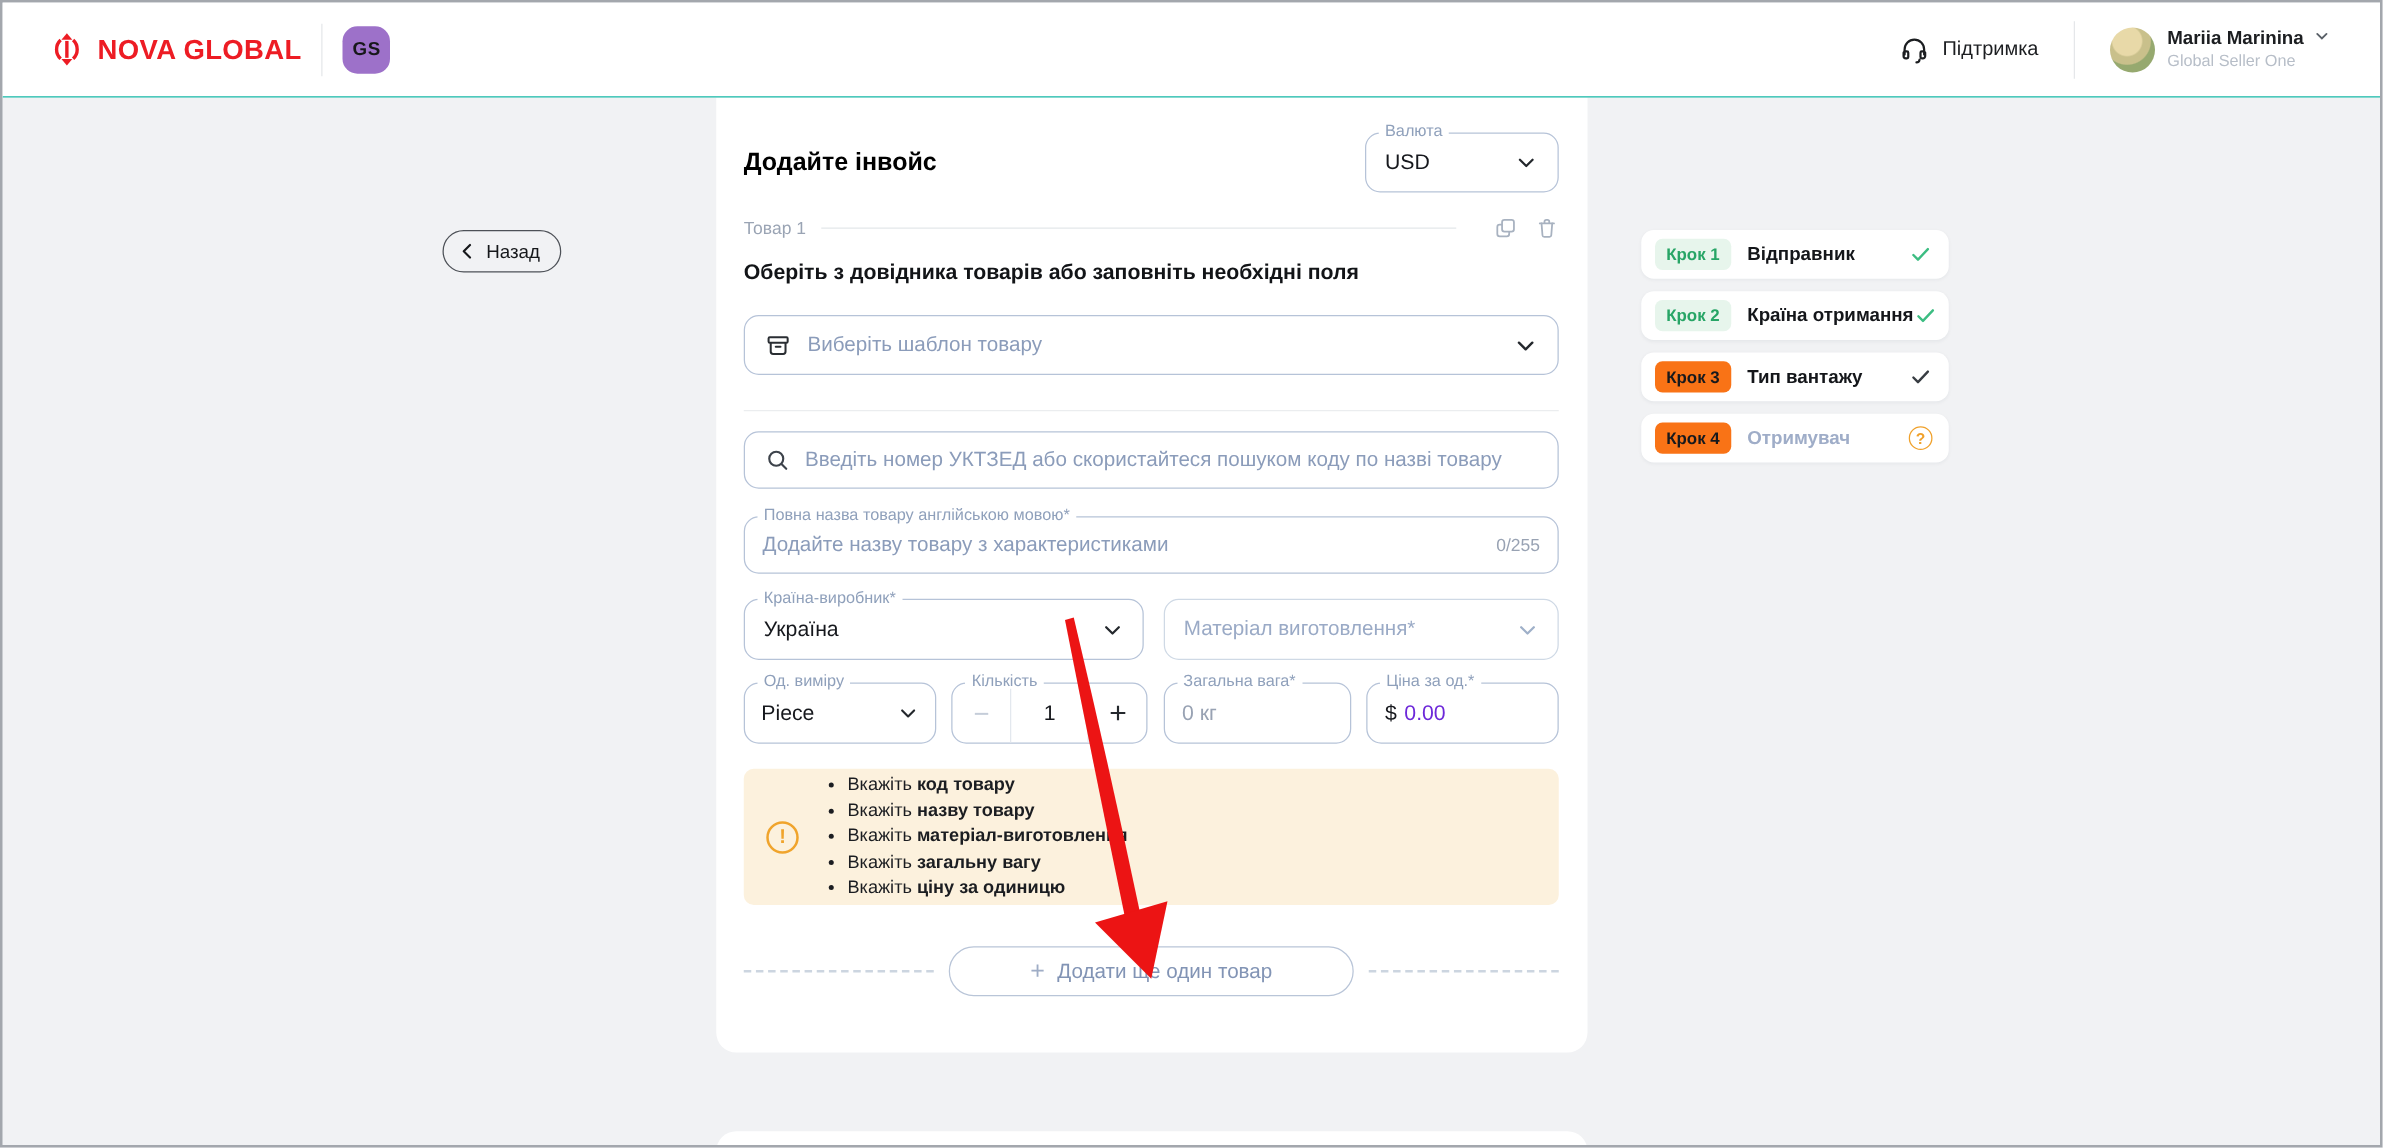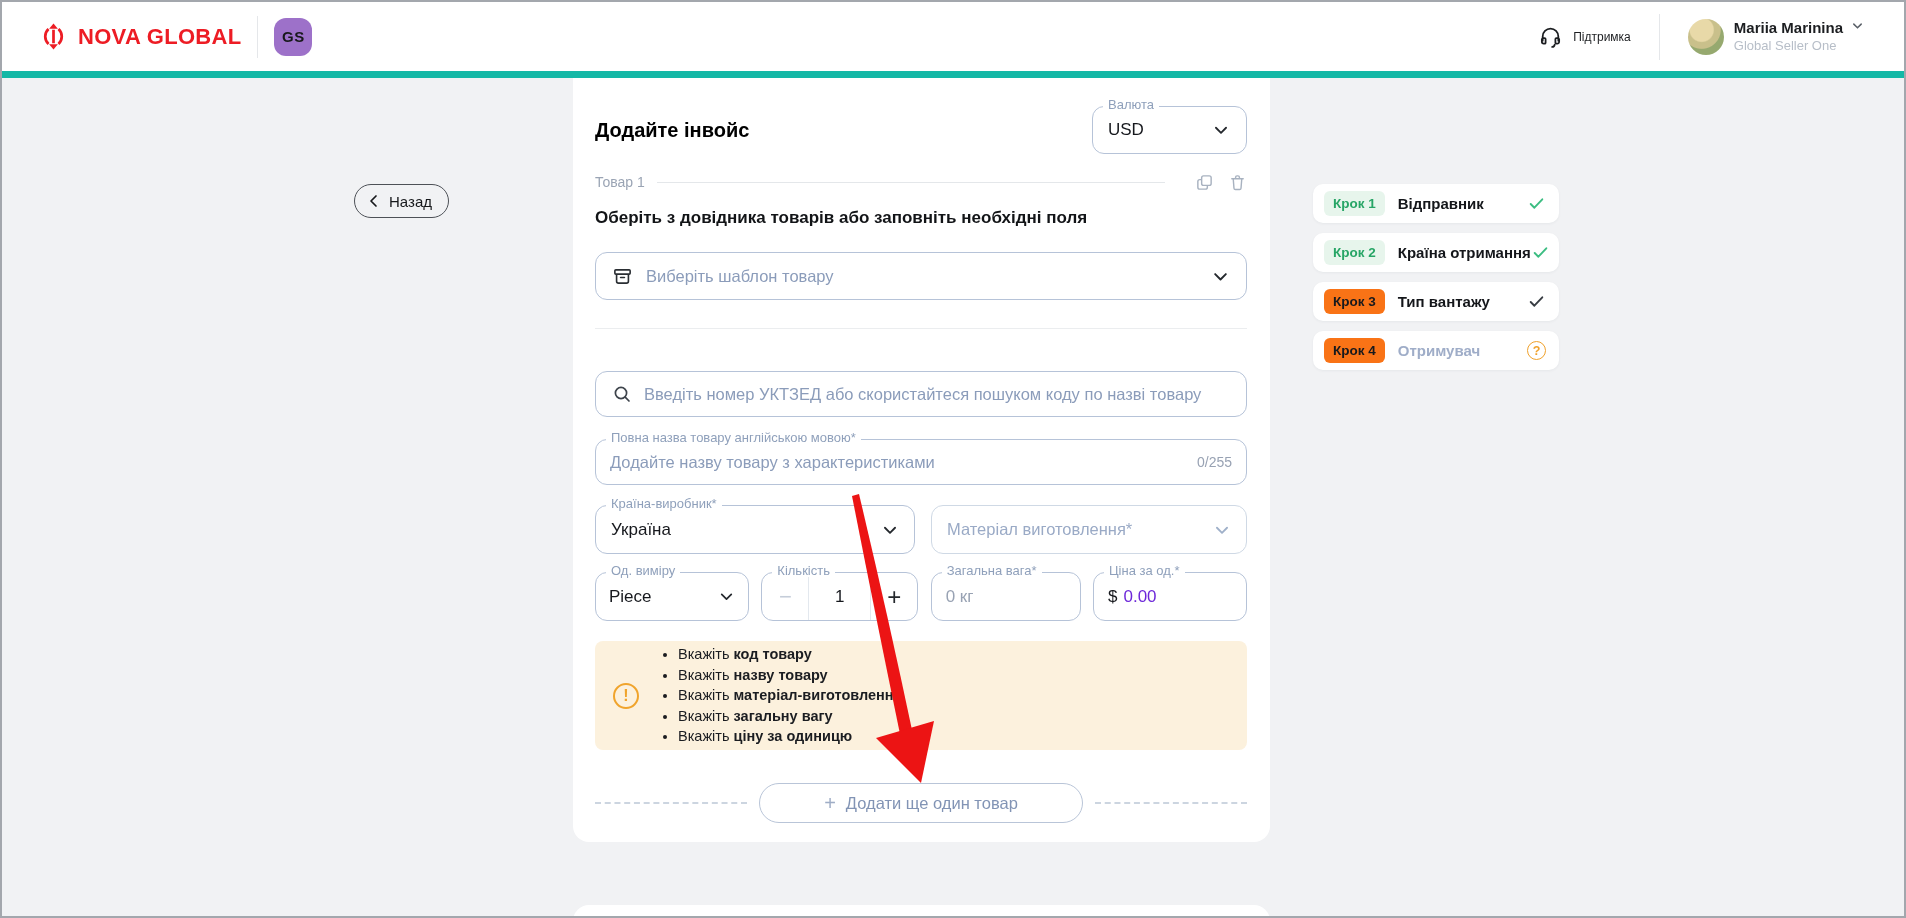--- a/index.html
+++ b/index.html
@@ -3,30 +3,30 @@
 <meta charset="utf-8">
 <style>
   * { margin:0; padding:0; box-sizing:border-box; }
   html,body { width:1906px; height:918px; }
   body { font-family:"Liberation Sans","DejaVu Sans",sans-serif; background:#fff; }
   .page { position:relative; width:1906px; height:918px; background:#f1f2f4;
           border:2px solid #a3a7ad; overflow:hidden; }
 
   
   .header { position:absolute; top:0; left:0; right:0; height:76px; background:#fff;
-            border-bottom:7px solid #14b8a6; display:flex; align-items:center;
+            border-bottom:1px solid #14b8a6; display:flex; align-items:center;
             padding:0 40px 0 38px; z-index:5; }
   .brand-wrap { display:flex; align-items:center; gap:11px; }
   .brand-text { font-size:22px; font-weight:800; color:#ed1c24; letter-spacing:.3px; white-space:nowrap; }
   .hdr-vdiv { width:1px; height:42px; background:#e5e7ea; margin:0 16px; }
   .gs-badge { width:38px; height:38px; border-radius:12px; background:#9d71c9; color:#17181a;
               font-size:15px; font-weight:800; display:flex; align-items:center; justify-content:center; letter-spacing:.5px;}
   .hdr-right { margin-left:auto; display:flex; align-items:center; }
   .support { display:flex; align-items:center; gap:10px; cursor:pointer; }
-  .support-label { font-size:12px; color:#1c1e21; }
+  .support-label { font-size:16px; color:#1c1e21; }
   .hdr-vdiv2 { width:1px; height:46px; background:#e5e7ea; margin:0 28px; }
   .user { display:flex; align-items:center; gap:10px; cursor:pointer; }
   .avatar { width:36px; height:36px; border-radius:50%;
             background:radial-gradient(circle at 38% 30%, #e8d9a8 0 34%, #c9c08b 38% 55%, #96a96f 58% 100%); }
   .user-text { display:flex; flex-direction:column; line-height:1.25; }
   .user-name-row { display:flex; gap:8px; }
   .user-name { font-size:15px; color:#1c1e21; font-weight:600; }
   .user-org { font-size:13px; color:#b7bec8; }
 
   
@@ -74,21 +74,21 @@
   .row-item { margin-top:18px; display:flex; align-items:center; height:20px; }
   .item-label { font-size:14px; color:#9aa4b4; white-space:nowrap;text-align:right; }
   .item-line { flex:1; height:1px; background:#e4e7ea; margin:0 16px 0 12px; }
   .icon-btn { display:flex; align-items:center; cursor:pointer; margin-left:14px; }
 
   .helper-heading { margin-top:16px; font-size:17px; font-weight:700; color:#121417; }
 
   .template-dd { margin-top:24px; height:48px; padding:0 16px; gap:13px; cursor:pointer; }
   .divider { margin-top:28px; height:1px; background:#ebedef; }
 
-  .search-dd { margin-top:42px; height:46px; padding:0 16px; gap:12px; cursor:text; }
+  .search-dd { margin-top:16px; height:46px; padding:0 16px; gap:12px; cursor:text; }
   .name-fld { margin-top:22px; height:46px; padding:0 14px; cursor:text; }
   .counter { margin-left:auto; font-size:14px; color:#98a2b3; }
 
   .row-country { margin-top:20px; display:flex; justify-content:space-between; }
   .country-fld { width:320px; height:49px; padding:0 15px; cursor:pointer; }
   .material-fld { width:316px; height:49px; padding:0 15px; cursor:pointer; }
 
   .row-units { margin-top:18px; display:flex; justify-content:space-between; }
   .unit-fld { width:154px; height:49px; padding:0 13px; cursor:pointer; }
   .qty-fld { width:157px; height:49px; padding:0; }

